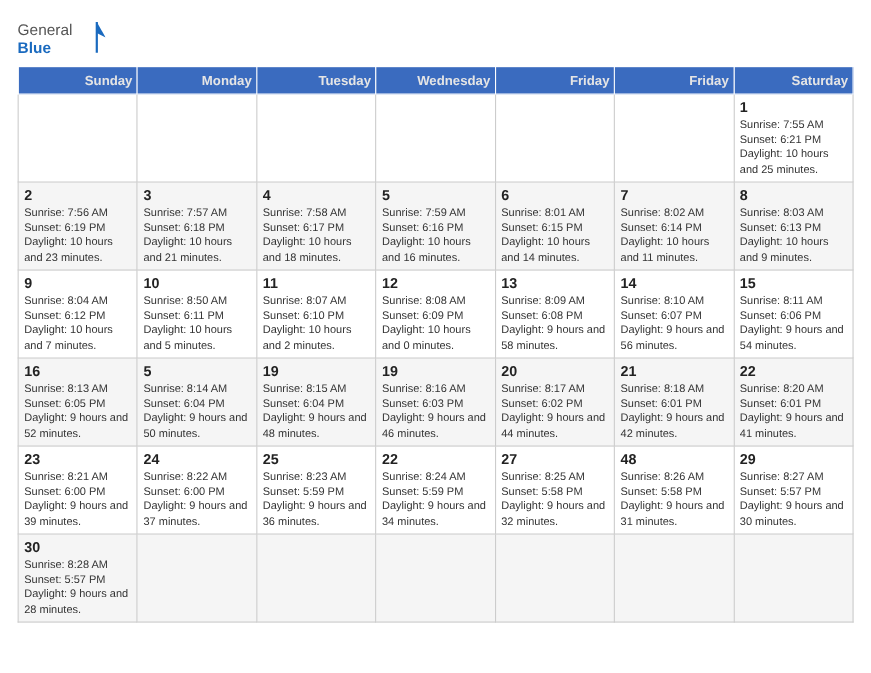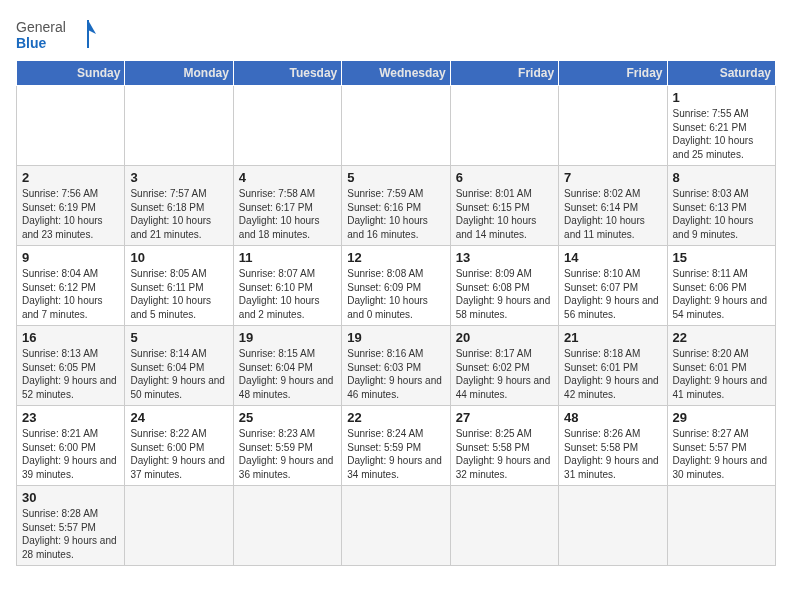--- a/index.html
+++ b/index.html
@@ -182,21 +182,21 @@
       <tr>
         <td>
           <span class="day-number">9</span>
           <div class="day-info">Sunrise: 8:04 AM
 Sunset: 6:12 PM
 Daylight: 10 hours
 and 7 minutes.</div>
         </td>
         <td>
           <span class="day-number">10</span>
-          <div class="day-info">Sunrise: 8:05 AM
+          <div class="day-info">Sunrise: 8:50 AM
 Sunset: 6:11 PM
 Daylight: 10 hours
 and 5 minutes.</div>
         </td>
         <td>
           <span class="day-number">11</span>
           <div class="day-info">Sunrise: 8:07 AM
 Sunset: 6:10 PM
 Daylight: 10 hours
 and 2 minutes.</div>

